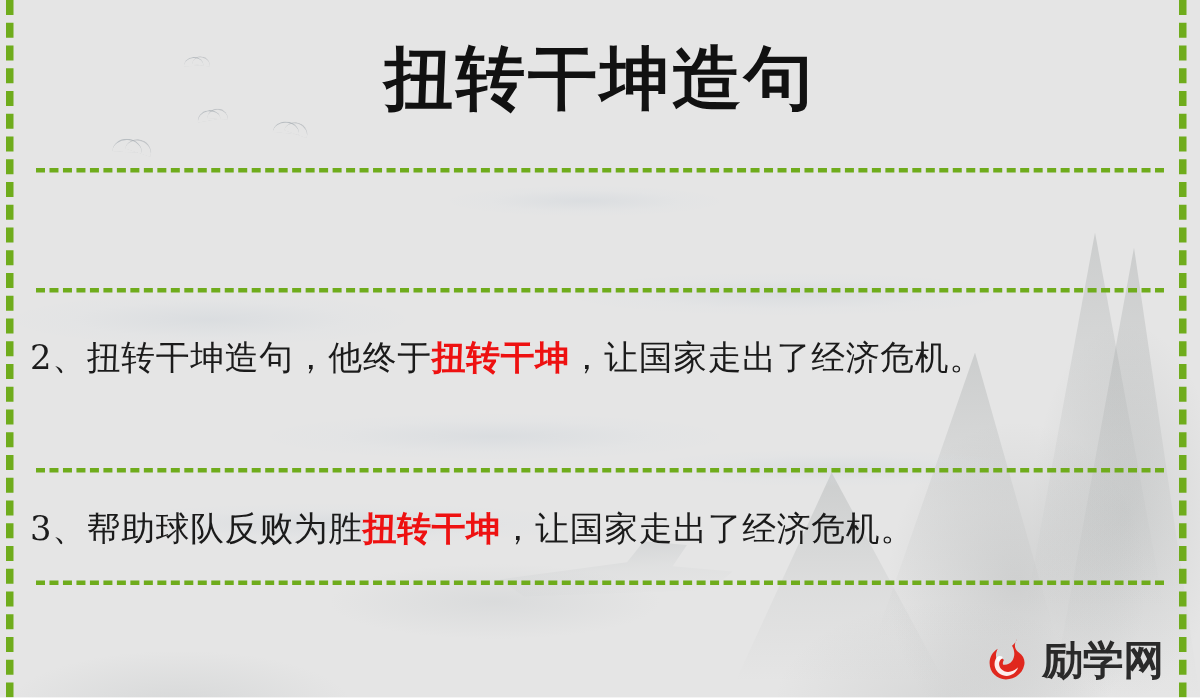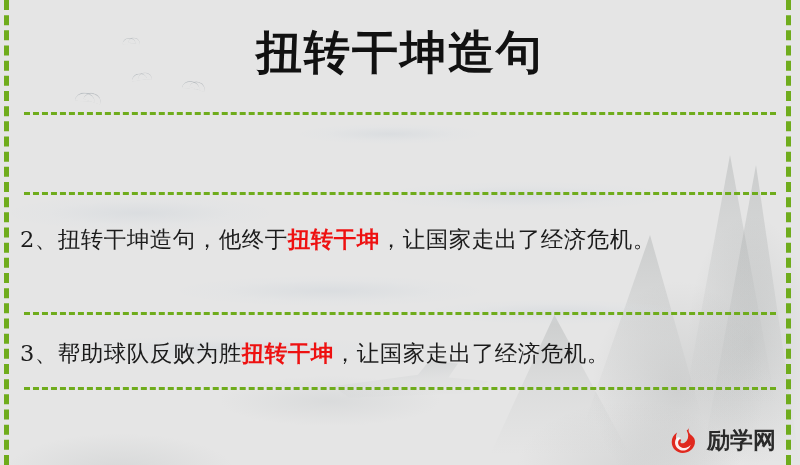--- a/index.html
+++ b/index.html
@@ -161,21 +161,21 @@
     gap:4px;
     z-index:6;
   }
   .logo-mark {
     width:34px; height:34px;
     position:relative;
     flex:0 0 auto;
   }
   .logo-text {
     font-family:"DejaVu Sans", sans-serif;
-    font-size:23px;
+    font-size:27px;
     font-weight:700;
     color:#2a2a2a;
     letter-spacing:0px;
     line-height:1;
     text-align:right;
   }
 </style>
 </head>
 <body>
 

